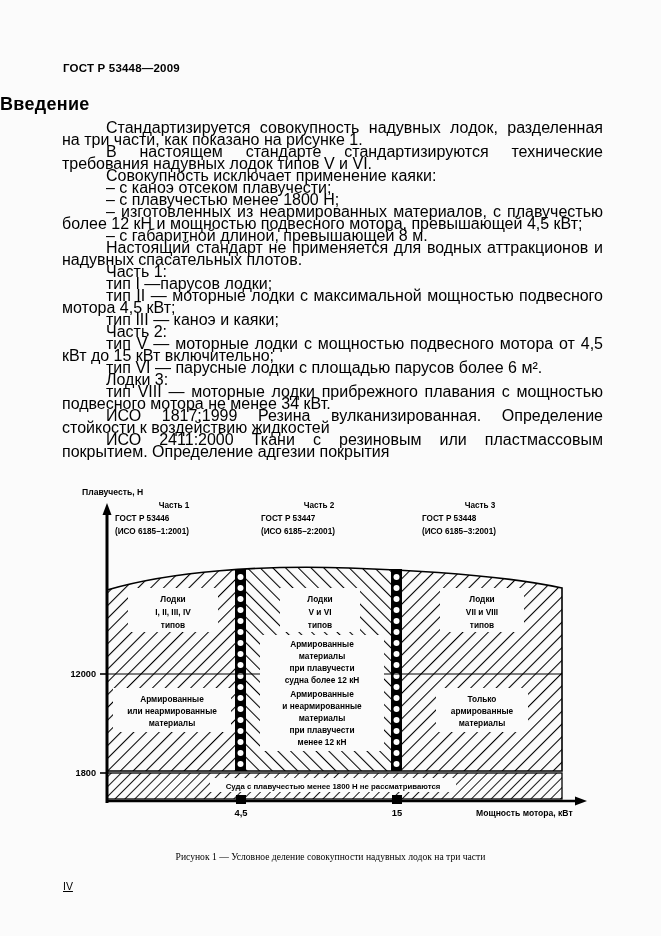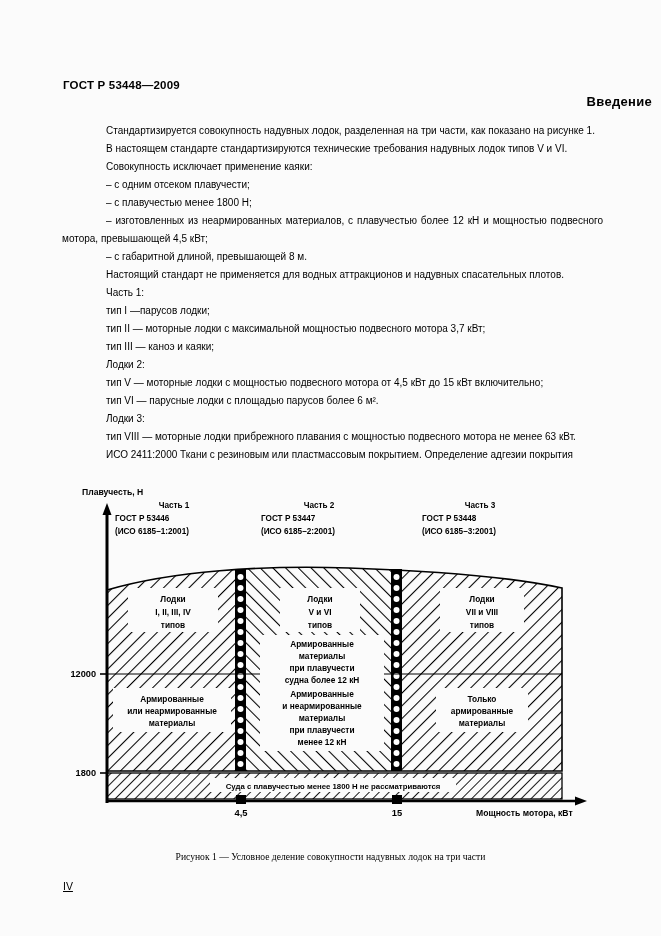--- a/index.html
+++ b/index.html
@@ -18,45 +18,45 @@
   .page {
     position: absolute;
     inset: 0;
     background: #fbfbfb;
   }
 
   
   .std-header {
     position: absolute;
     left: 63px;
-    top: 79px;
+    top: 62px;
     font-size: 11.5px;
     font-weight: bold;
     letter-spacing: 0.2px;
   }
 
   .intro-title {
     position: absolute;
     left: 0;
-    right: 9px;
+    right: 0;
     top: 94px;
-    text-align: right;
-    font-size: 13px;
+    text-align: left;
+    font-size: 18px;
     font-weight: bold;
     letter-spacing: 0.3px;
   }
 
   
   .body-text {
     position: absolute;
     left: 62px;
     top: 122px;
     width: 541px;
-    font-size: 10px;
-    line-height: 18px;
+    font-size: 16px;
+    line-height: 12px;
     text-align: justify;
   }
   .body-text p {
     margin: 0;
     text-indent: 44px;
   }
   .body-text p.dash {
     text-indent: 44px;
   }
   .body-text p.just {
@@ -98,34 +98,35 @@
 <div class="page">
 
   <div class="std-header">ГОСТ Р 53448—2009</div>
 
   <div class="intro-title">Введение</div>
 
   <div class="body-text">
     <p class="just">Стандартизируется совокупность надувных лодок, разделенная на три части, как показано на рисунке 1.</p>
     <p class="just">В настоящем стандарте стандартизируются технические требования надувных лодок типов V и VI.</p>
     <p>Совокупность исключает применение каяки:</p>
-    <p class="dash">–  с одним отсеком плавучести;</p>
+    <p class="dash">–  с каноэ отсеком плавучести;</p>
     <p class="dash">–  с плавучестью менее 1800 Н;</p>
     <p class="dash just">–  изготовленных из неармированных материалов, с плавучестью более 12 кН и мощностью подвесного мотора, превышающей 4,5 кВт;</p>
     <p class="dash">–  с габаритной длиной, превышающей 8 м.</p>
     <p>Настоящий стандарт не применяется для водных аттракционов и надувных спасательных плотов.</p>
     <p>Часть 1:</p>
     <p>тип I —парусов лодки;</p>
-    <p>тип II — моторные лодки с максимальной мощностью подвесного мотора 3,7 кВт;</p>
+    <p>тип II — моторные лодки с максимальной мощностью подвесного мотора 4,5 кВт;</p>
     <p>тип III — каноэ и каяки;</p>
-    <p>Лодки 2:</p>
+    <p>Часть 2:</p>
     <p>тип V — моторные лодки с мощностью подвесного мотора от 4,5 кВт до 15 кВт включительно;</p>
     <p>тип VI — парусные лодки с площадью парусов более 6 м².</p>
     <p>Лодки 3:</p>
-    <p class="just">тип VIII — моторные лодки прибрежного плавания с мощностью подвесного мотора не менее 63 кВт.</p>
+    <p class="just">тип VIII — моторные лодки прибрежного плавания с мощностью подвесного мотора не менее 34 кВт.</p>
+    <p>ИСО  1817:1999 Резина вулканизированная. Определение стойкости к воздействию жидкостей</p>
     <p class="just">ИСО  2411:2000 Ткани с резиновым или пластмассовым покрытием. Определение адгезии покрытия</p>
   </div>
 
   <div class="figure">
     <svg width="541" height="350" viewBox="0 0 541 350" xmlns="http://www.w3.org/2000/svg">
       <defs>
         <pattern id="hatchR" width="9" height="9" patternTransform="rotate(45)" patternUnits="userSpaceOnUse">
           <line x1="0" y1="0" x2="0" y2="9" stroke="#000" stroke-width="2.1"></line>
         </pattern>
         <pattern id="hatchL" width="9" height="9" patternTransform="rotate(-45)" patternUnits="userSpaceOnUse">

